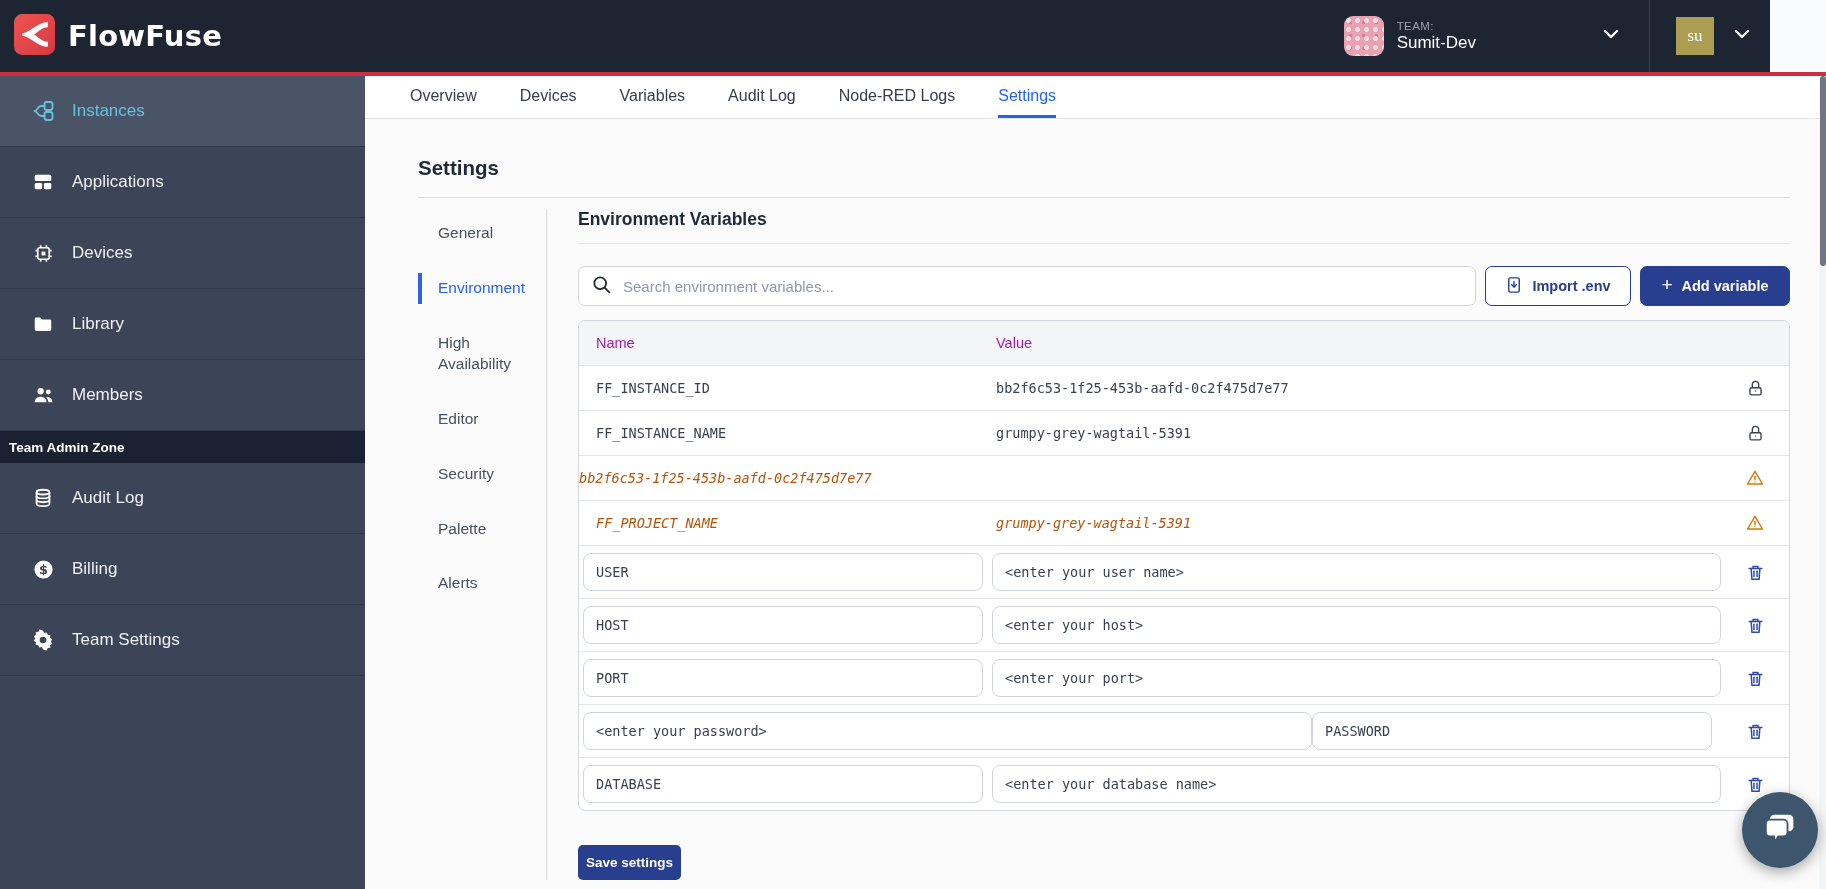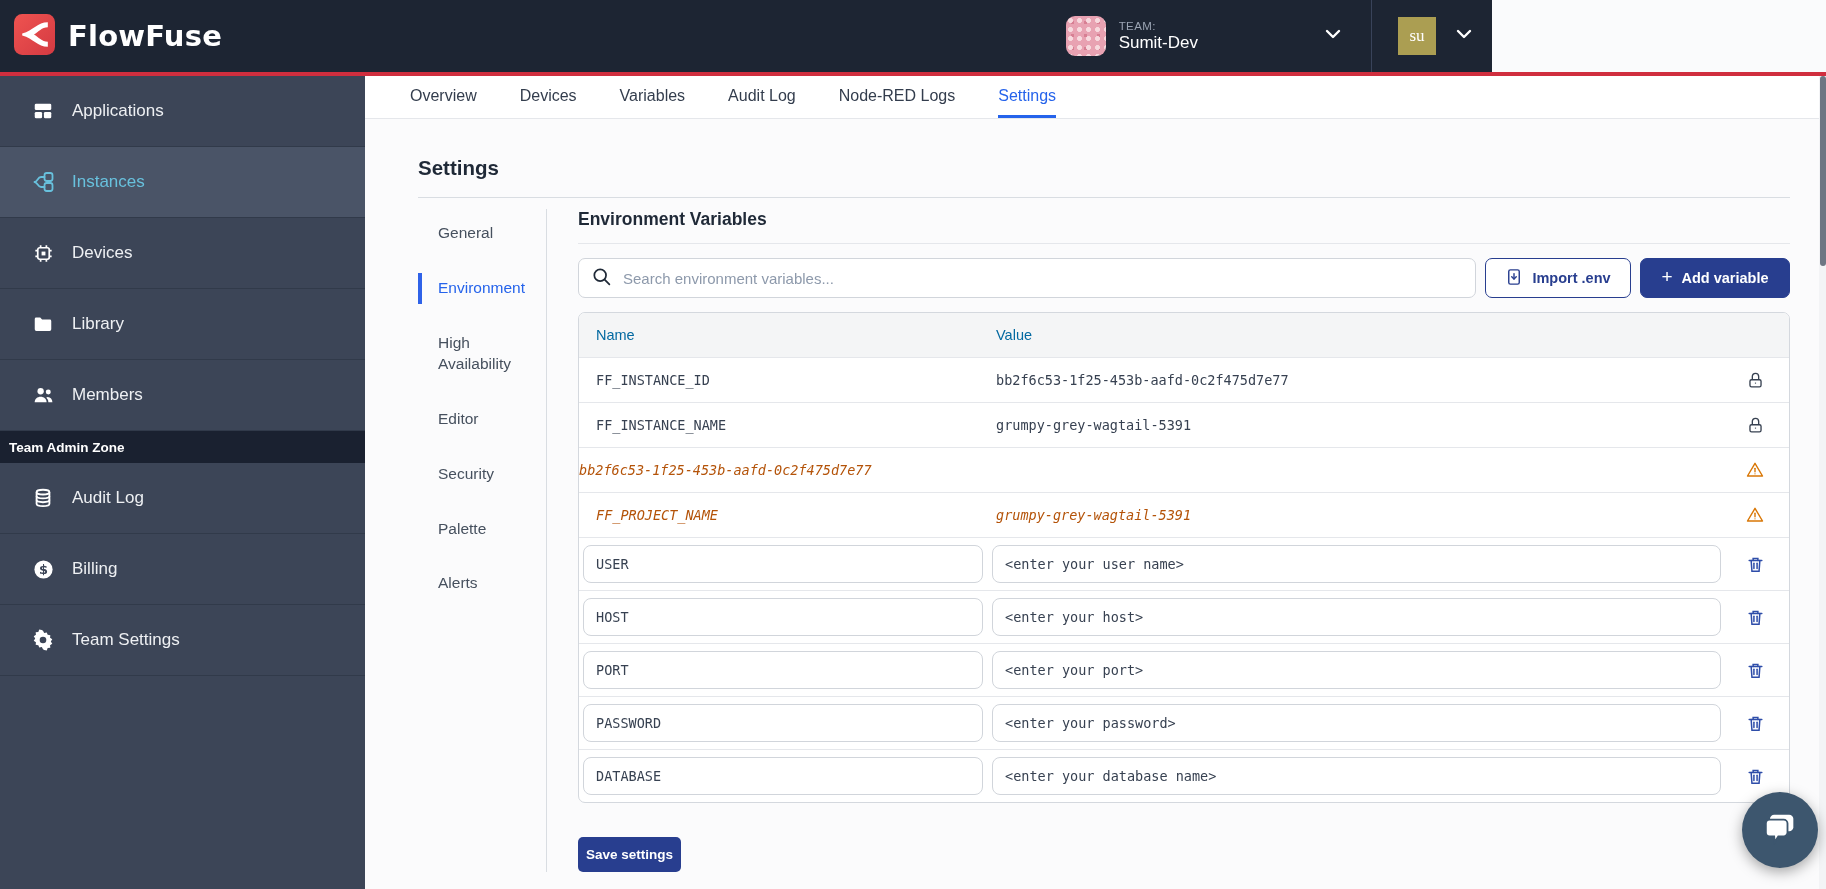--- a/index.html
+++ b/index.html
@@ -1,21 +1,21 @@
 <!DOCTYPE html>
 <html><head>
 <meta charset="utf-8">
 <style>
   * { margin:0; padding:0; box-sizing:border-box; }
   html,body { width:1826px; height:889px; overflow:hidden; }
   body { font-family:"Liberation Sans","DejaVu Sans",sans-serif; background:#fafbfc; position:relative; }
   .mono { font-family:"DejaVu Sans Mono",monospace; }
 
   
-  .topbar { position:absolute; top:0; left:0; width:1492px; height:72px; background:#1d2533; display:flex; align-items:center; z-index:30; }
+  .topbar { position:absolute; top:0; left:0; width:1770px; height:72px; background:#1d2533; display:flex; align-items:center; z-index:30; }
   .redline { position:absolute; top:72px; left:0; width:1826px; height:4px; background:#d02e3e; z-index:31; }
   .brand { display:flex; align-items:center; gap:13px; padding-left:14px; }
   .brand-name { color:#fff; font-size:29px; font-weight:bold; letter-spacing:0.2px; font-family:"DejaVu Sans",sans-serif; }
   .top-right { margin-left:auto; display:flex; align-items:center; height:100%; }
   .team-select { display:flex; align-items:center; gap:13px; padding:0 26px 0 18px; height:100%; cursor:pointer; }
   .team-avatar { width:40px; height:40px; border-radius:9px; background:#e8a2b2;
      background-image:radial-gradient(#f7d9de 2.2px, transparent 2.5px), radial-gradient(#d77f93 1.6px, transparent 2px);
      background-size:9px 9px, 13px 13px; }
   .team-meta { line-height:1.15; }
   .team-label { color:#9aa3b2; font-size:11.5px; letter-spacing:0.4px; }
@@ -42,32 +42,32 @@
   .title-rule { border:none; border-top:1px solid #d9dde2; margin-top:17px; }
 
   .settings-body { display:flex; margin-top:11px; }
   .subnav { width:129px; border-right:1px solid #d9dde2; padding-top:9px; min-height:610px; }
   .subnav-item { font-size:15.5px; color:#46505e; padding:5px 0 5px 16px; margin-bottom:24px; border-left:4px solid transparent; cursor:pointer; width:116px; line-height:1.35; }
   .subnav-item.active { color:#2563eb; border-left-color:#2f62e8; }
 
   .env { flex:1; margin-left:31px; }
   .env-heading { font-size:17.5px; font-weight:bold; color:#1f2937; padding-bottom:13px; border-bottom:1px solid #e5e7eb; }
 
-  .toolbar { display:flex; margin-top:14px; gap:9px; }
+  .toolbar { display:flex; margin-top:22px; gap:9px; }
   .search-box { flex:1; height:40px; border:1px solid #d1d5db; border-radius:7px; background:#fff; display:flex; align-items:center; padding:0 12px; gap:11px; }
   .search-box input { border:none; outline:none; flex:1; font-size:15px; color:#374151; background:transparent; }
   .search-box input::placeholder { color:#8d99ab; }
   .btn { height:40px; border-radius:7px; font-size:14.5px; font-weight:bold; display:flex; align-items:center; justify-content:center; gap:9px; cursor:pointer; }
   .btn-secondary { width:146px; background:#fff; border:1.6px solid #283e8f; color:#283e8f; }
   .btn-primary { width:150px; background:#283e8f; border:1px solid #283e8f; color:#fff; }
   .plus-glyph { font-size:19px; font-weight:normal; margin-top:-2px; }
 
   .table { margin-top:14px; border:1px solid #d4d8de; border-radius:7px; background:#fff; overflow:hidden; }
   .trow { display:flex; align-items:center; border-top:1px solid #e5e7eb; }
-  .thead { border-top:none; background:#f4f5f6; height:44px; font-size:14.5px; color:#0369a1; }
+  .thead { border-top:none; background:#f4f5f6; height:44px; font-size:14.5px; color:#a21caf; }
   .thead .c-name, .thead .c-value { font-family:"Liberation Sans",sans-serif; }
   .c-name { width:417px; padding-left:17px; }
   .c-value { flex:1; }
   .c-icon { width:68px; display:flex; justify-content:center; }
   .trow.static { height:45px; font-size:13.5px; color:#374151; }
   .trow.deprecated { color:#b45309; font-style:italic; }
   .trow.deprecated .c-name, .trow.deprecated .c-value { color:#b45309; }
   .trow.editable { height:53px; padding:0 0 0 4px; }
   .trow.editable input { height:38px; border:1px solid #d1d5db; border-radius:8px; font-size:13.5px; color:#374151; padding:0 12px; outline:none; background:#fff; }
   .name-input { width:400px; margin-right:9px; }
@@ -121,39 +121,39 @@
         <svg width="24" height="24" viewBox="0 0 24 24" fill="none" stroke="#fff" stroke-width="2.4" stroke-linecap="round" stroke-linejoin="round">
             <path d="M6 9l6 6 6-6"></path>
           </svg>
       </span>
     </div>
   </div>
 </header>
 <div class="redline"></div>
 
 <aside class="sidebar">
+  <div class="side-item active">
+    <span class="s-icon">
+      <svg width="24" height="24" viewBox="0 0 24 24" fill="none" stroke="#68c1dd" stroke-width="1.8" stroke-linecap="round">
+          <rect x="13.5" y="3" width="8" height="8" rx="2.2"></rect>
+          <path d="M13.5 7H10C6.5 7 6.5 12 3.5 12M13.5 17H10C6.5 17 6.5 12 3.5 12"></path>
+          <rect x="13.5" y="13" width="8" height="8" rx="2.2"></rect>
+        </svg>
+    </span>
+    <span>Instances</span>
+  </div>
   <div class="side-item">
     <span class="s-icon">
       <svg width="22" height="22" viewBox="0 0 24 24" fill="#fff">
           <rect x="3" y="4" width="18" height="7" rx="1.5"></rect>
           <rect x="3" y="13" width="8" height="7" rx="1.5"></rect>
           <rect x="13" y="13" width="8" height="7" rx="1.5"></rect>
         </svg>
     </span>
     <span>Applications</span>
-  </div>
-  <div class="side-item active">
-    <span class="s-icon">
-      <svg width="24" height="24" viewBox="0 0 24 24" fill="none" stroke="#68c1dd" stroke-width="1.8" stroke-linecap="round">
-          <rect x="13.5" y="3" width="8" height="8" rx="2.2"></rect>
-          <path d="M13.5 7H10C6.5 7 6.5 12 3.5 12M13.5 17H10C6.5 17 6.5 12 3.5 12"></path>
-          <rect x="13.5" y="13" width="8" height="8" rx="2.2"></rect>
-        </svg>
-    </span>
-    <span>Instances</span>
   </div>
   <div class="side-item">
     <span class="s-icon">
       <svg width="23" height="23" viewBox="0 0 24 24" fill="none" stroke="#fff" stroke-width="1.8">
           <rect x="6" y="6" width="12" height="12" rx="2"></rect>
           <rect x="10" y="10" width="4" height="4" fill="#fff" stroke="none"></rect>
           <path d="M9 6V3.5M15 6V3.5M9 18v2.5M15 18v2.5M6 9H3.5M6 15H3.5M18 9h2.5M18 15h2.5"></path>
         </svg>
     </span>
     <span>Devices</span>
@@ -347,22 +347,22 @@
               <svg width="19" height="19" viewBox="0 0 24 24" fill="none" stroke="#2e4da9" stroke-width="1.9" stroke-linecap="round">
                   <path d="M4 7h16"></path>
                   <path d="M9 7V4.5h6V7"></path>
                   <path d="M6.5 7l1 13.5h9l1-13.5"></path>
                   <line x1="10" y1="10.5" x2="10" y2="17"></line>
                   <line x1="14" y1="10.5" x2="14" y2="17"></line>
                 </svg>
             </button>
           </div>
           <div class="trow editable">
+            <input class="mono value-input" value="&lt;enter your password&gt;" style="">
             <input class="mono name-input" value="PASSWORD" style="">
-            <input class="mono value-input" value="&lt;enter your password&gt;" style="">
             <button class="icon-btn">
               <svg width="19" height="19" viewBox="0 0 24 24" fill="none" stroke="#2e4da9" stroke-width="1.9" stroke-linecap="round">
                   <path d="M4 7h16"></path>
                   <path d="M9 7V4.5h6V7"></path>
                   <path d="M6.5 7l1 13.5h9l1-13.5"></path>
                   <line x1="10" y1="10.5" x2="10" y2="17"></line>
                   <line x1="14" y1="10.5" x2="14" y2="17"></line>
                 </svg>
             </button>
           </div>

